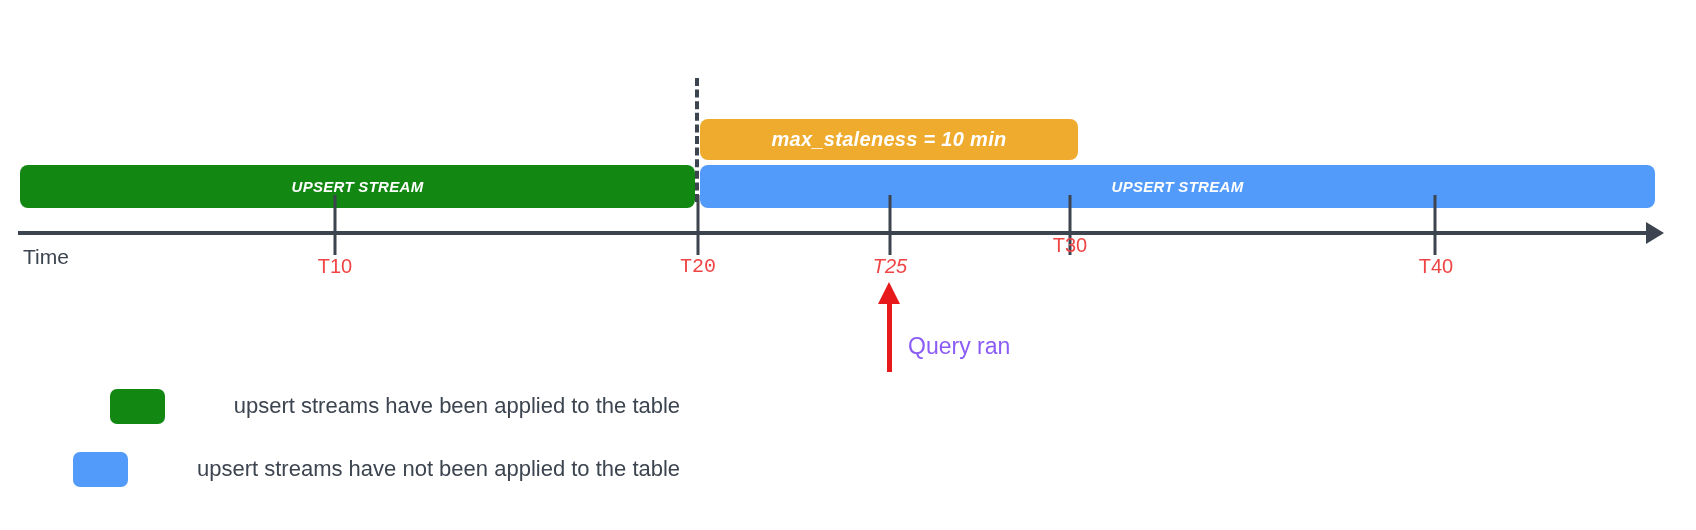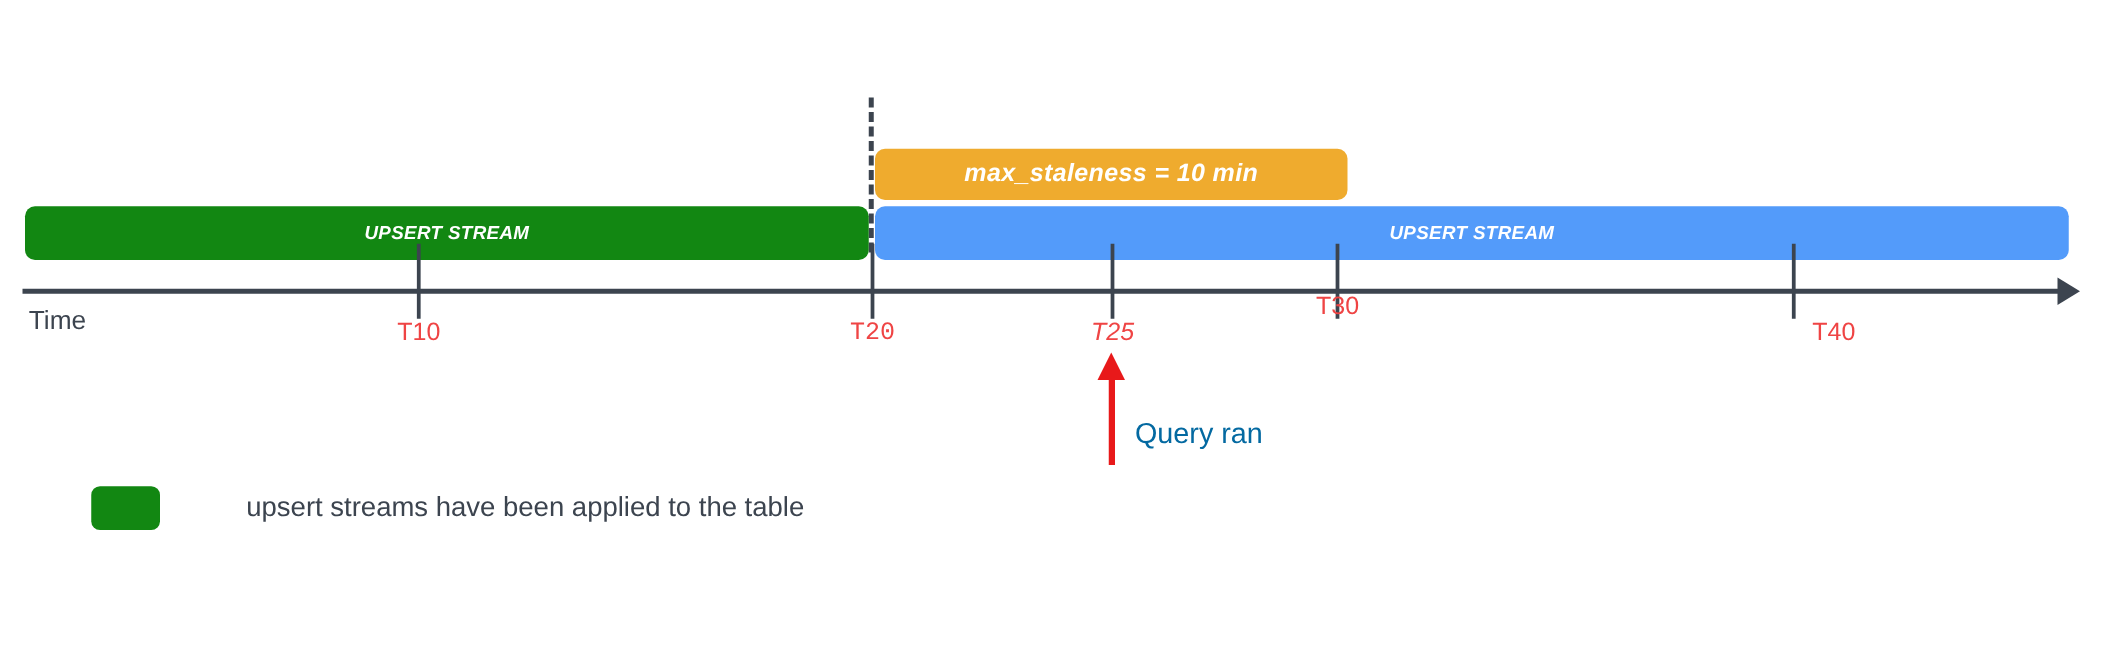--- a/index.html
+++ b/index.html
@@ -150,21 +150,21 @@
     height: 0;
     border-left: 11px solid transparent;
     border-right: 11px solid transparent;
     border-bottom: 22px solid #e8191a;
   }
   .query-label {
     position: absolute;
     left: 908px;
     top: 333px;
     font-size: 23px;
-    color: #0369a1;
+    color: #8b5cf6;
     white-space: nowrap;
   }
 
   
   .legend {
     position: absolute;
     left: 73px;
     top: 388px;
   }
   .legend-row {
@@ -217,26 +217,30 @@
   <div class="tick-mark" style="left:698px;"></div>
   <div class="tick-label" style="left:698px;font-family:Liberation Mono, monospace;">T20</div>
 
   <div class="tick-mark" style="left:890px;"></div>
   <div class="tick-label" style="left:890px;font-style:italic;">T25</div>
 
   <div class="tick-mark" style="left:1070px;"></div>
   <div class="tick-label" style="left:1070px;top:234px;">T30</div>
 
   <div class="tick-mark" style="left:1435px;"></div>
-  <div class="tick-label" style="left:1467px;">T40</div>
+  <div class="tick-label" style="left:1436px;">T40</div>
 
   <div class="query-arrow-shaft"></div>
   <div class="query-arrow-head"></div>
   <div class="query-label">Query ran</div>
 
   <div class="legend">
     <div class="legend-row">
       <div class="legend-swatch" style="background:#128712;"></div>
       <div class="legend-text">upsert streams have been applied to the table</div>
     </div>
+    <div class="legend-row">
+      <div class="legend-swatch" style="background:#539bfa;"></div>
+      <div class="legend-text">upsert streams have not been applied to the table</div>
+    </div>
   </div>
 
 </div>
 
 </body></html>

